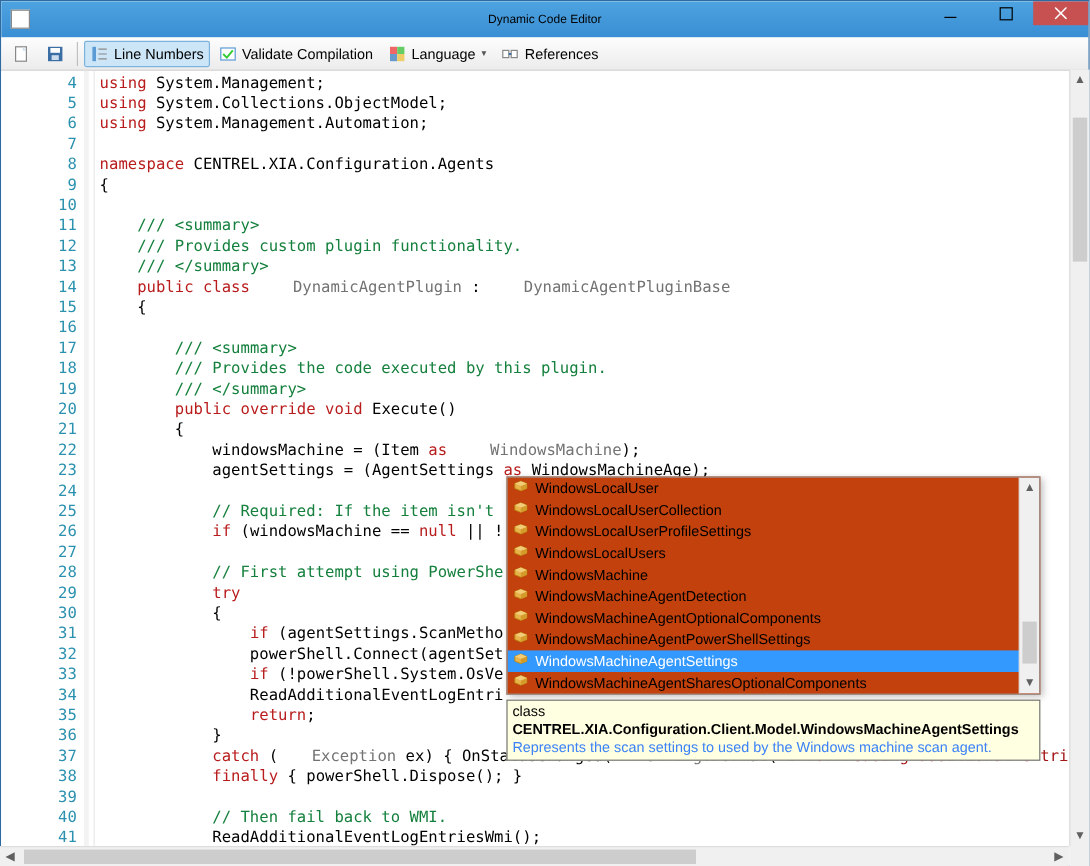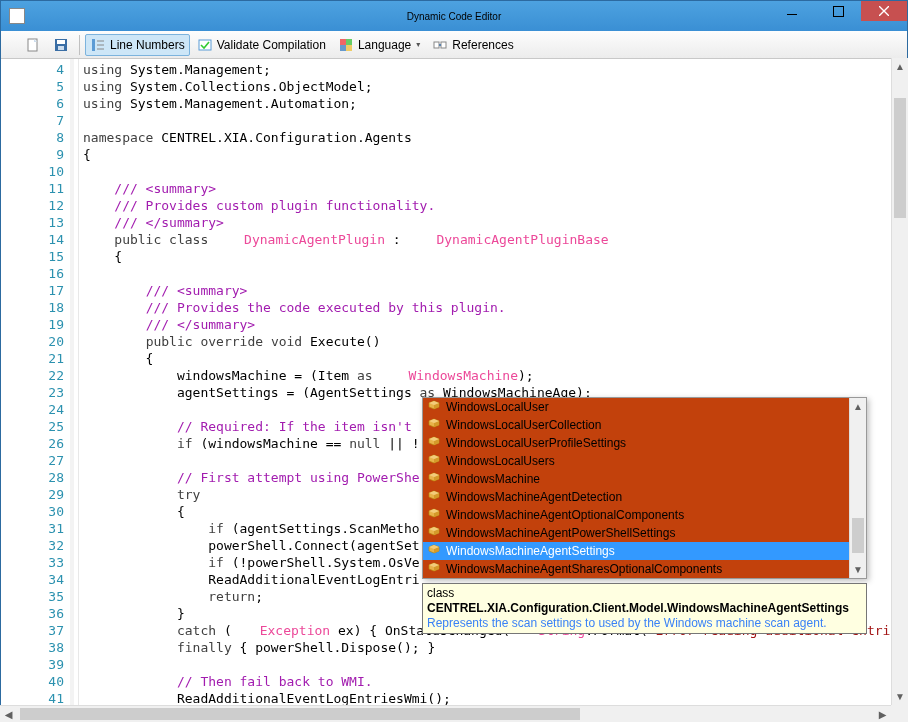--- a/index.html
+++ b/index.html
@@ -60,21 +60,21 @@
     width: 46px;
   }
   .titlebar-btn.close svg { width: 10px; height: 10px; }
   
   .toolbar {
     height: 28px;
     background: linear-gradient(to bottom, #fdfdfd, #ececec);
     border-bottom: 1px solid #c8c8c8;
     display: flex;
     align-items: center;
-    padding: 0 19px;
+    padding: 0 4px;
     gap: 2px;
   }
   .tb-sep {
     width: 1px;
     height: 20px;
     background: #c0c0c0;
     margin: 0 3px;
   }
   .tb-btn {
     display: flex;
@@ -126,23 +126,23 @@
     font-family: Consolas, monospace;
     font-size: 13px;
     line-height: 17px;
     padding-top: 2px;
     padding-left: 4px;
     white-space: pre;
     color: #000;
     overflow: hidden;
     position: relative;
   }
-  .kw { color: #404040; }
-  .type { color: #ec4899; padding-left: 28px; }
-  .cm { color: #a21caf; }
+  .kw { color: #b91c1c; }
+  .type { color: #737373; padding-left: 28px; }
+  .cm { color: #15803d; }
   .str { color: #a31515; }
   
   .vscroll {
     position: absolute;
     right: 0;
     top: 58px;
     bottom: 17px;
     width: 17px;
     background: #f0f0f0;
     border-left:1px solid #ddd;

